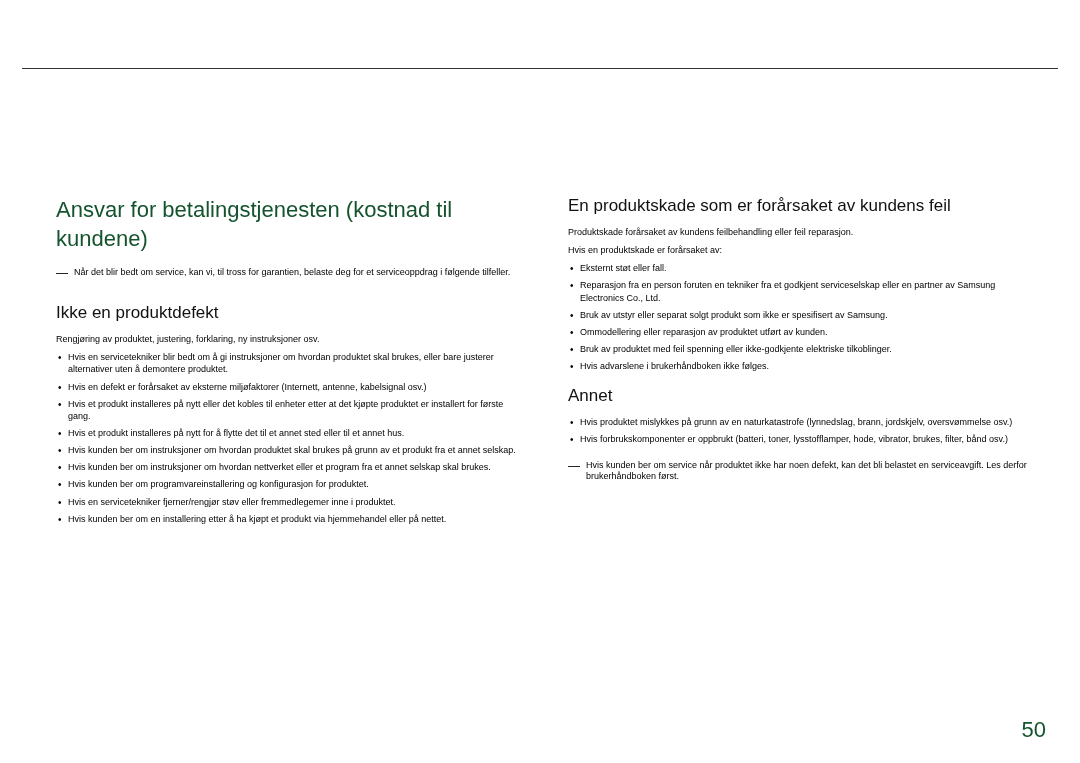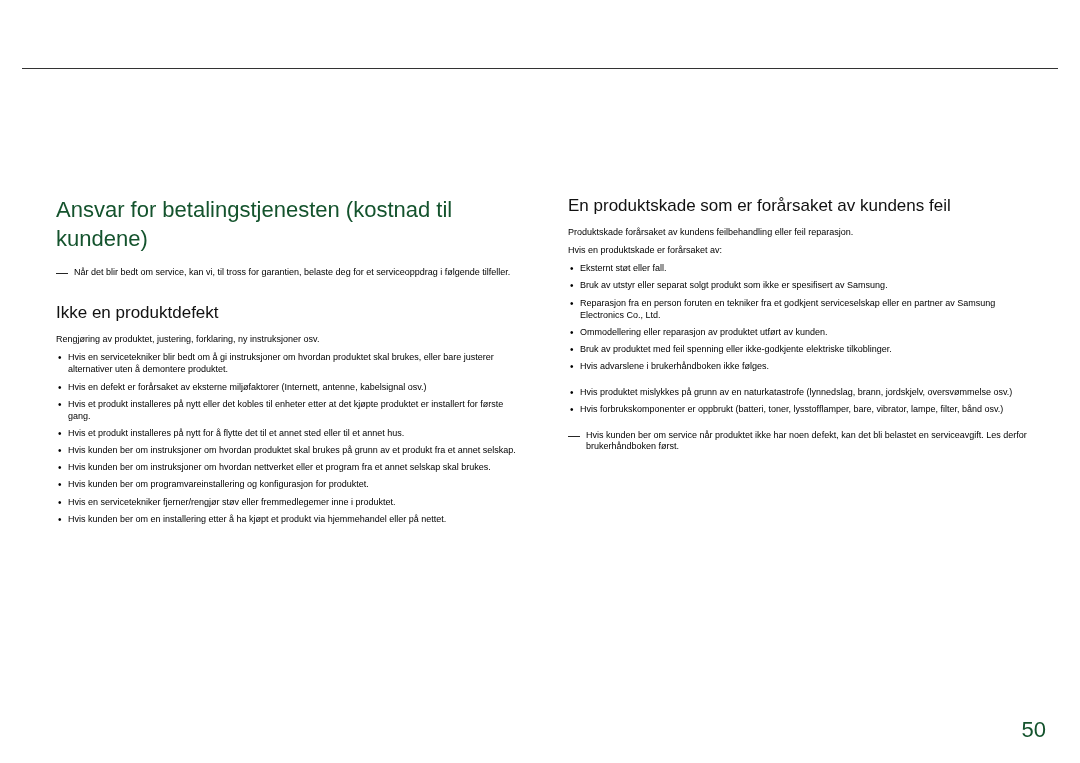--- a/index.html
+++ b/index.html
@@ -123,31 +123,32 @@
       </ul>
     </div>
 
     <div class="col">
       <h2 class="sub-h">En produktskade som er forårsaket av kundens feil</h2>
       <p class="para">Produktskade forårsaket av kundens feilbehandling eller feil reparasjon.</p>
       <p class="para">Hvis en produktskade er forårsaket av:</p>
 
       <ul class="blist">
         <li>Eksternt støt eller fall.</li>
+        <li>Reparasjon fra en person foruten en tekniker fra et godkjent serviceselskap eller en partner av Samsung Electronics Co., Ltd.</li>
         <li>Bruk av utstyr eller separat solgt produkt som ikke er spesifisert av Samsung.</li>
-        <li>Reparasjon fra en person foruten en tekniker fra et godkjent serviceselskap eller en partner av Samsung Electronics Co., Ltd.</li>
         <li>Ommodellering eller reparasjon av produktet utført av kunden.</li>
         <li>Bruk av produktet med feil spenning eller ikke-godkjente elektriske tilkoblinger.</li>
         <li>Hvis advarslene i brukerhåndboken ikke følges.</li>
       </ul>
 
+      <h2 class="sub-h">Annet</h2>
 
       <ul class="blist">
         <li>Hvis produktet mislykkes på grunn av en naturkatastrofe (lynnedslag, brann, jordskjelv, oversvømmelse osv.)</li>
-        <li>Hvis forbrukskomponenter er oppbrukt (batteri, toner, lysstofflamper, bare, vibrator, lampe, filter, bånd osv.)</li>
+        <li>Hvis forbrukskomponenter er oppbrukt (batteri, toner, lysstofflamper, hode, vibrator, brukes, filter, bånd osv.)</li>
       </ul>
 
       <div class="dash-note">
         <span class="dash-em">―</span>
         <span>Hvis kunden ber om service når produktet ikke har noen defekt, kan det bli belastet en serviceavgift. Les derfor brukerhåndboken først.</span>
       </div>
     </div>
 
   </div>
 

